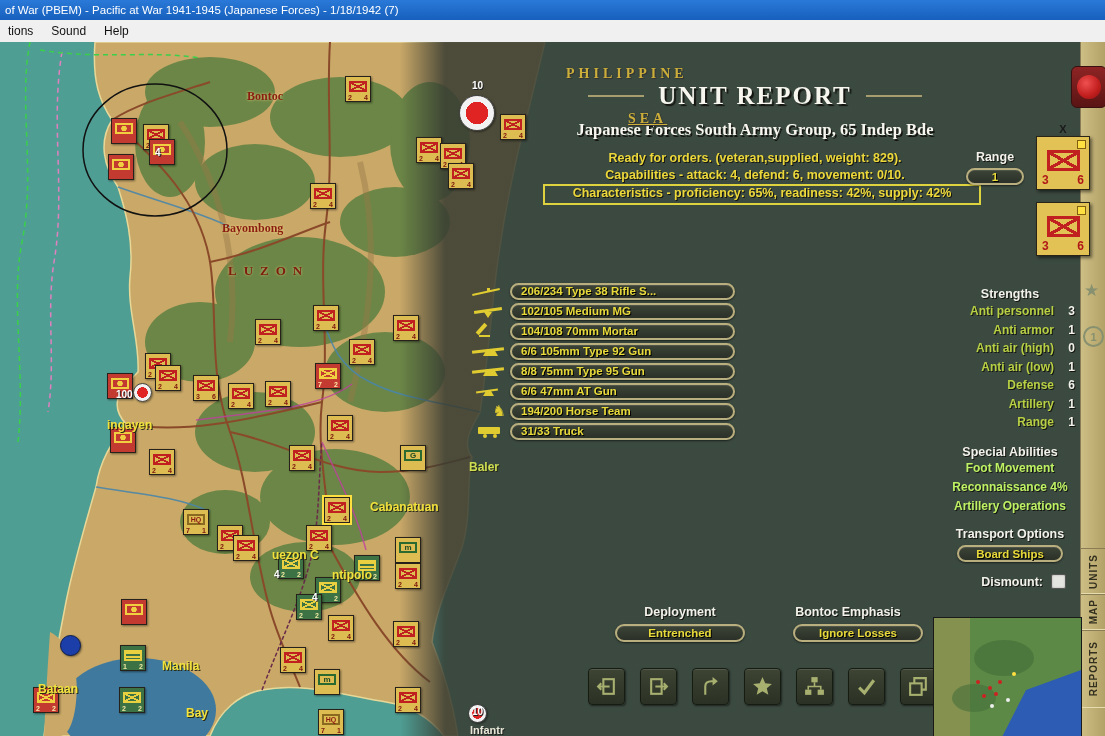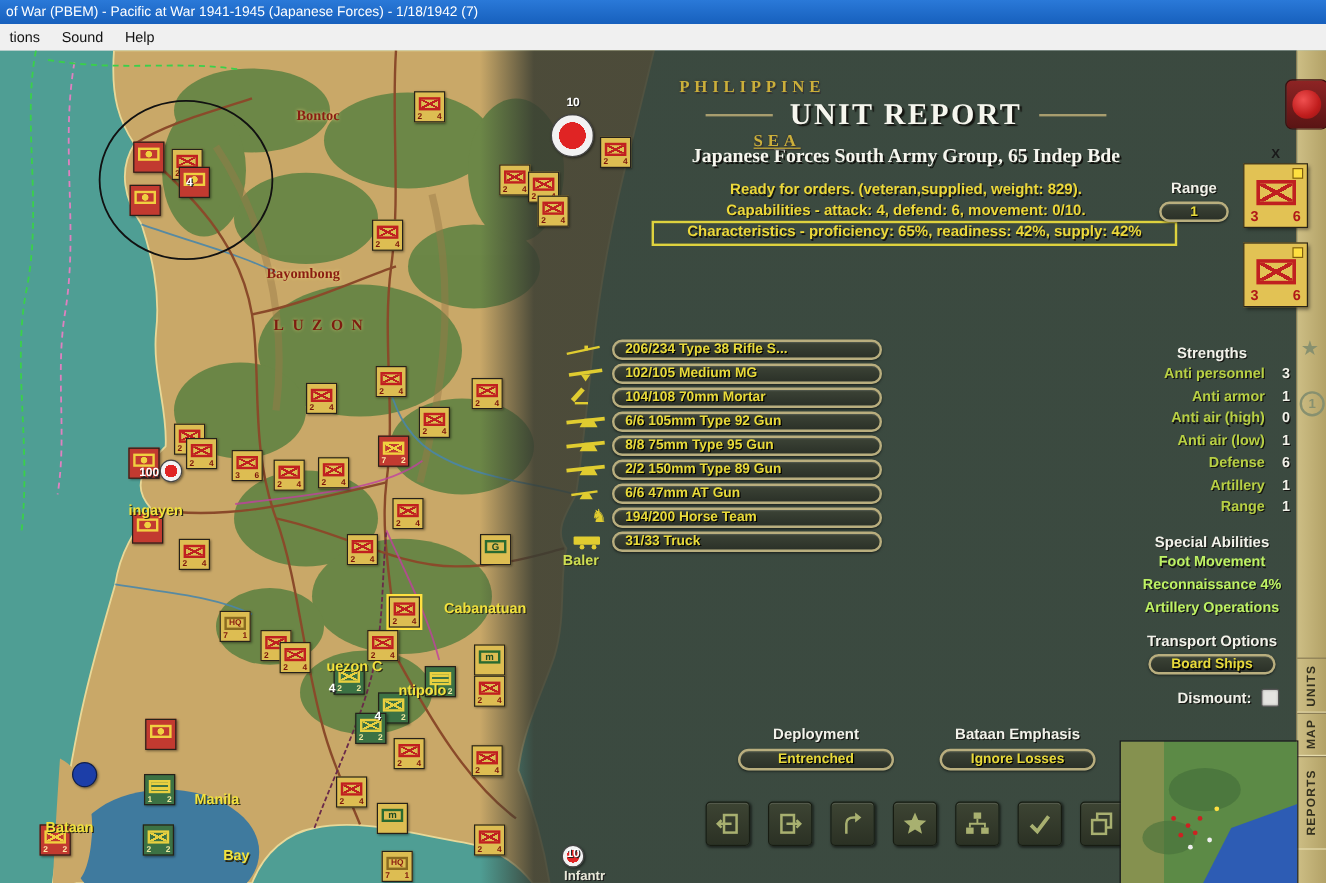--- a/index.html
+++ b/index.html
@@ -93,21 +93,21 @@
   .abilities{position:absolute;left:528px;top:403px;width:164px;text-align:center;}
   .ability-item{font:bold 12px "Liberation Sans",sans-serif;color:#bef264;text-shadow:1px 1px 0 #141410;line-height:19px;text-align:center;}
   .transport{position:absolute;left:528px;top:485px;width:164px;text-align:center;}
   .small-btn{display:block;width:106px;height:17px;margin:4px auto 0;}
   .dismount-row{position:absolute;left:540px;top:532px;width:126px;display:flex;justify-content:flex-end;align-items:center;gap:8px;}
   .white-label{font:bold 12.5px "Liberation Sans",sans-serif;color:#f2f2ea;text-shadow:1px 1px 0 #141410;}
   .checkbox{width:13px;height:13px;background:#e4e4e0;border:1px solid #555;border-radius:2px;box-shadow:inset 0 0 2px rgba(0,0,0,.3);}
   .dep-title{position:absolute;left:215px;top:563px;width:130px;}
   .dep-btn{position:absolute;left:215px;top:582px;width:130px;height:18px;}
   .ord-title{position:absolute;left:383px;top:563px;width:130px;}
-  .ord-btn{position:absolute;left:383px;top:582px;width:130px;height:18px;}
+  .ord-btn{position:absolute;left:393px;top:582px;width:130px;height:18px;}
   #toolbar-row{position:absolute;left:188px;top:626px;display:flex;gap:15px;}
   .tb-btn{width:37px;height:37px;background:linear-gradient(#3d4433,#2b3124);border:1px solid #171c12;border-radius:4px;
     box-shadow:inset 0 1px 0 rgba(255,255,255,.12),1px 1px 2px rgba(0,0,0,.5);display:flex;align-items:center;justify-content:center;cursor:pointer;}
   .tb-btn svg{width:23px;height:23px;}
   
   .side-strip{position:absolute;left:1080px;top:42px;width:25px;height:694px;z-index:6;
     background:linear-gradient(90deg,#cdbe85,#b3a267);border-left:1px solid #8a7d55;box-sizing:border-box;}
   .side-tab{position:absolute;left:0;width:100%;display:flex;align-items:center;justify-content:center;
     border-top:1px solid #8a7d55;border-bottom:1px solid #e6dcae;cursor:pointer;}
   .side-tab span{writing-mode:vertical-rl;transform:rotate(180deg);
@@ -539,24 +539,20 @@
         </div>
         <div class="eq-row">
           <span class="eq-icon icon-gun"></span>
           <button class="pill eq-btn">6/6 105mm Type 92 Gun</button>
         </div>
         <div class="eq-row">
           <span class="eq-icon icon-gun"></span>
           <button class="pill eq-btn">8/8 75mm Type 95 Gun</button>
         </div>
         <div class="eq-row">
-          <span class="eq-icon icon-gun"></span>
-          <button class="pill eq-btn">2/2 150mm Type 89 Gun</button>
-        </div>
-        <div class="eq-row">
           <span class="eq-icon icon-atgun"></span>
           <button class="pill eq-btn">6/6 47mm AT Gun</button>
         </div>
         <div class="eq-row">
           <span class="eq-icon icon-horse">♞</span>
           <button class="pill eq-btn">194/200 Horse Team</button>
         </div>
         <div class="eq-row">
           <span class="eq-icon icon-truck"></span>
           <button class="pill eq-btn">31/33 Truck</button>
@@ -611,21 +607,21 @@
       <button class="pill small-btn">Board Ships</button>
     </div>
 
     <div class="dismount-row">
       <span class="white-label">Dismount:</span>
       <span class="checkbox"></span>
     </div>
 
     <div class="dep-title sec-title">Deployment</div>
     <button class="pill dep-btn">Entrenched</button>
-    <div class="ord-title sec-title">Bataan Emphasis</div>
+    <div class="ord-title sec-title">Bontoc Emphasis</div>
     <button class="pill ord-btn">Ignore Losses</button>
 
     <div id="toolbar-row">
         <button class="tb-btn">
           <svg viewBox="0 0 22 22">
             <rect x="8" y="4" width="10" height="14" fill="none" stroke="#a8b070" stroke-width="2"></rect>
             <path d="M14 11 H3 M6 8 l-3 3 3 3" fill="none" stroke="#a8b070" stroke-width="2"></path>
           </svg>
         </button>
         <button class="tb-btn">

